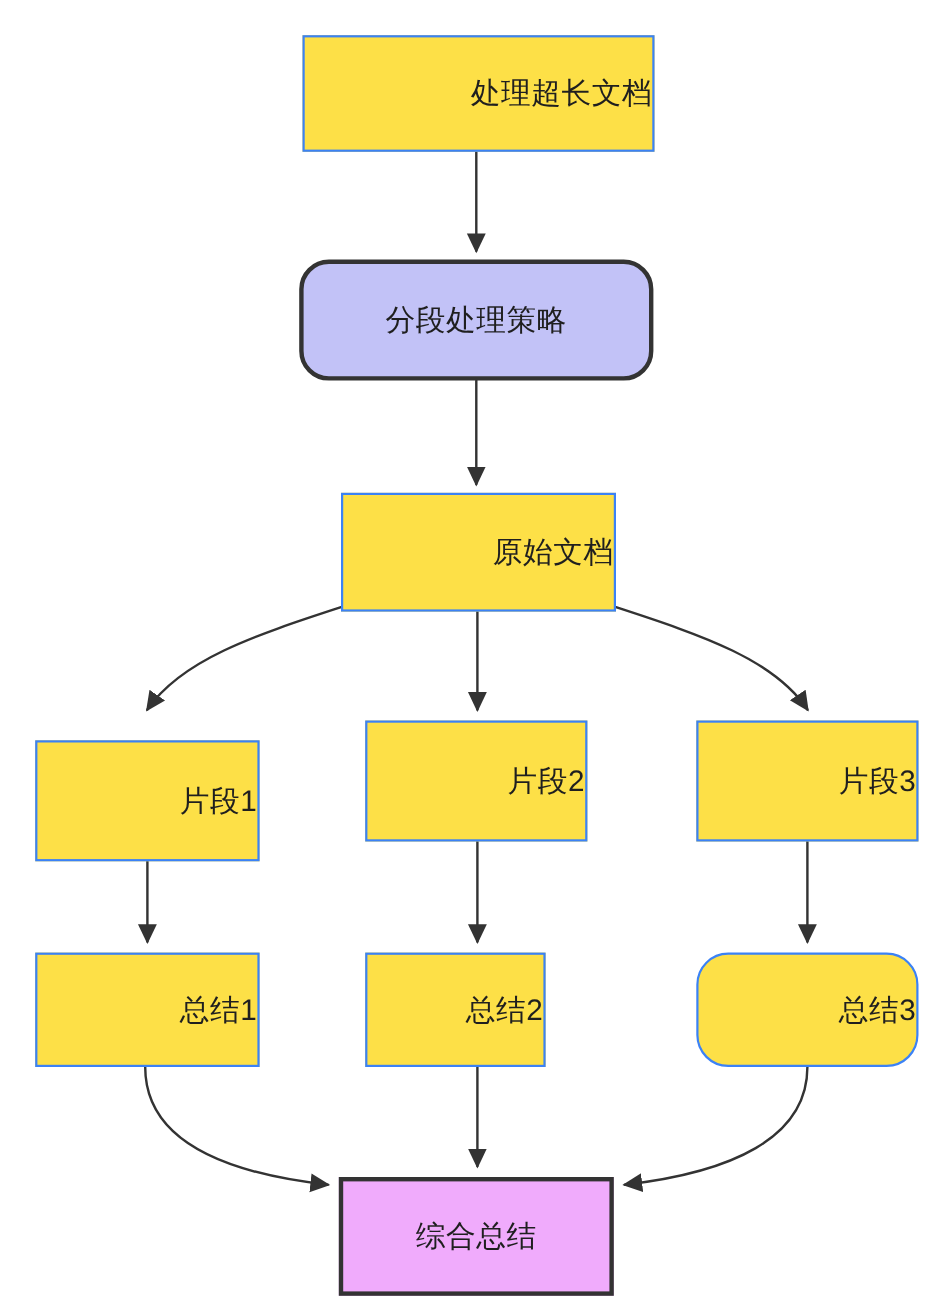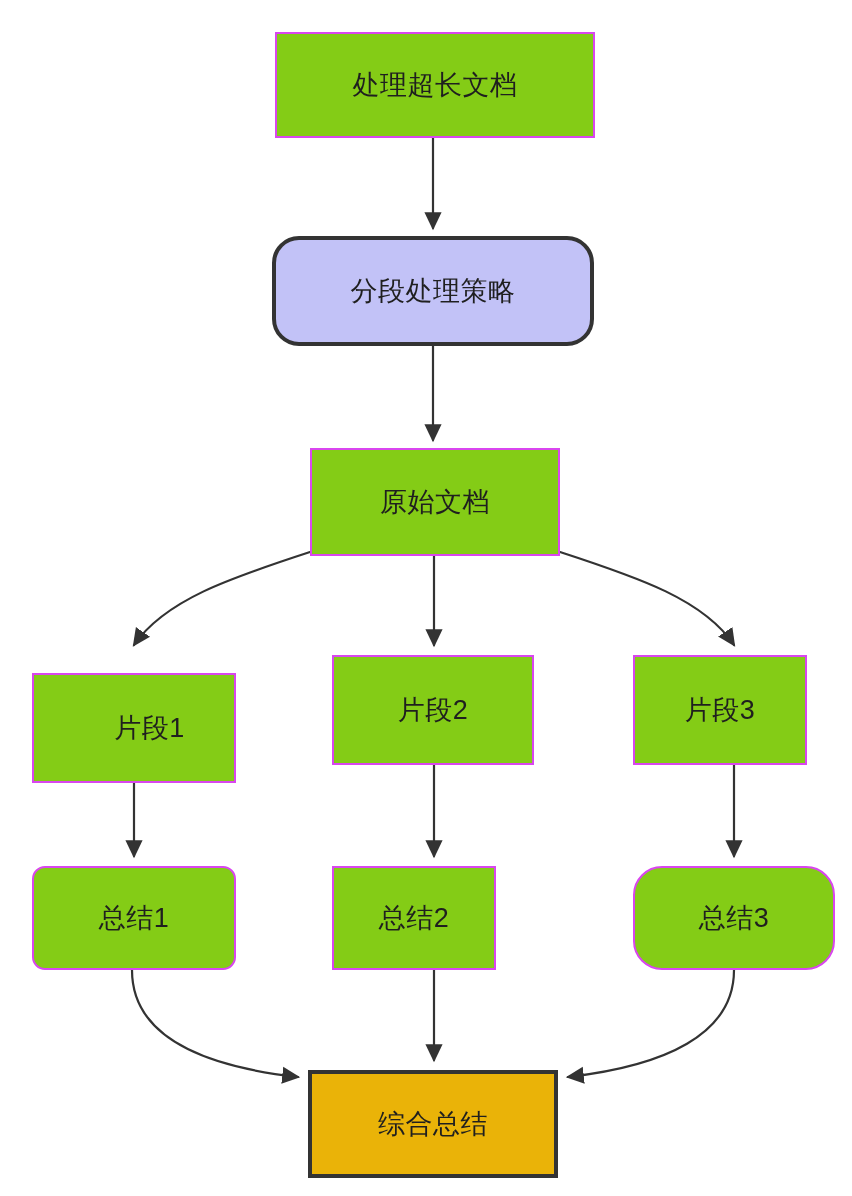--- a/index.html
+++ b/index.html
@@ -33,29 +33,30 @@
     justify-content: center;
     text-align: center;
     line-height: 1.2;
     color: #1f1f1f;
     font-size: 27px;
     font-weight: 400;
     letter-spacing: 0.5px;
     z-index: 2;
   }
   .node-normal {
-    background: #84cc16;
-    border: 2px solid #d946ef;
+    background: #fde047;
+    border: 2px solid #3b82f6;
+    justify-content: flex-end;
   }
   .node-highlight {
     background: #c2c2f7;
     border: 4px solid #333333;
   }
   .node-result {
-    background: #eab308;
+    background: #f0abfc;
     border: 4px solid #333333;
   }
   .node-label {
     display: block;
     white-space: pre;
   }
 </style>
 </head>
 <body>
 
@@ -95,25 +96,25 @@
   </div>
 
   <div class="node node-normal" style="left: 32px; top: 673px; width: 204px; height: 110px; padding-left: 31px;">
     <span class="node-label">片段1</span>
   </div>
 
   <div class="node node-normal" style="left: 332px; top: 655px; width: 202px; height: 110px;">
     <span class="node-label">片段2</span>
   </div>
 
-  <div class="node node-normal" style="left: 633px; top: 655px; width: 174px; height: 110px;">
+  <div class="node node-normal" style="left: 633px; top: 655px; width: 202px; height: 110px;">
     <span class="node-label">片段3</span>
   </div>
 
-  <div class="node node-normal" style="left: 32px; top: 866px; width: 204px; height: 104px; border-radius: 13px;">
+  <div class="node node-normal" style="left: 32px; top: 866px; width: 204px; height: 104px;">
     <span class="node-label">总结1</span>
   </div>
 
   <div class="node node-normal" style="left: 332px; top: 866px; width: 164px; height: 104px;">
     <span class="node-label">总结2</span>
   </div>
 
   <div class="node node-normal" style="left: 633px; top: 866px; width: 202px; height: 104px; border-radius: 29px;">
     <span class="node-label">总结3</span>
   </div>

